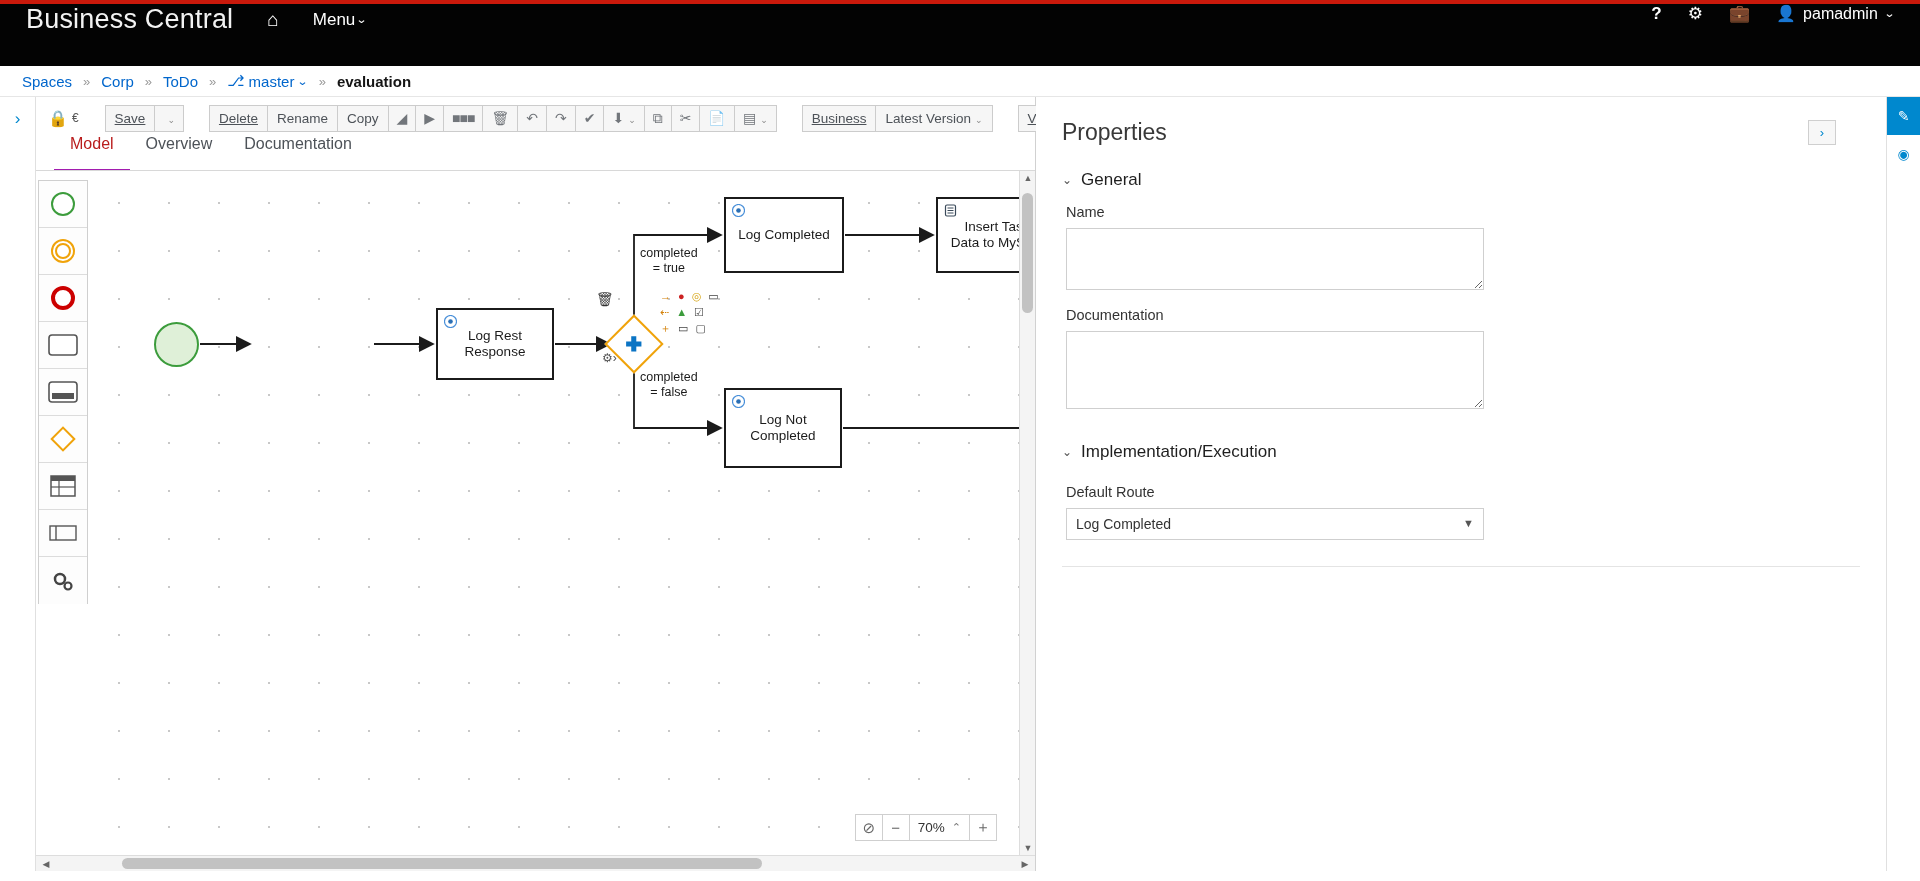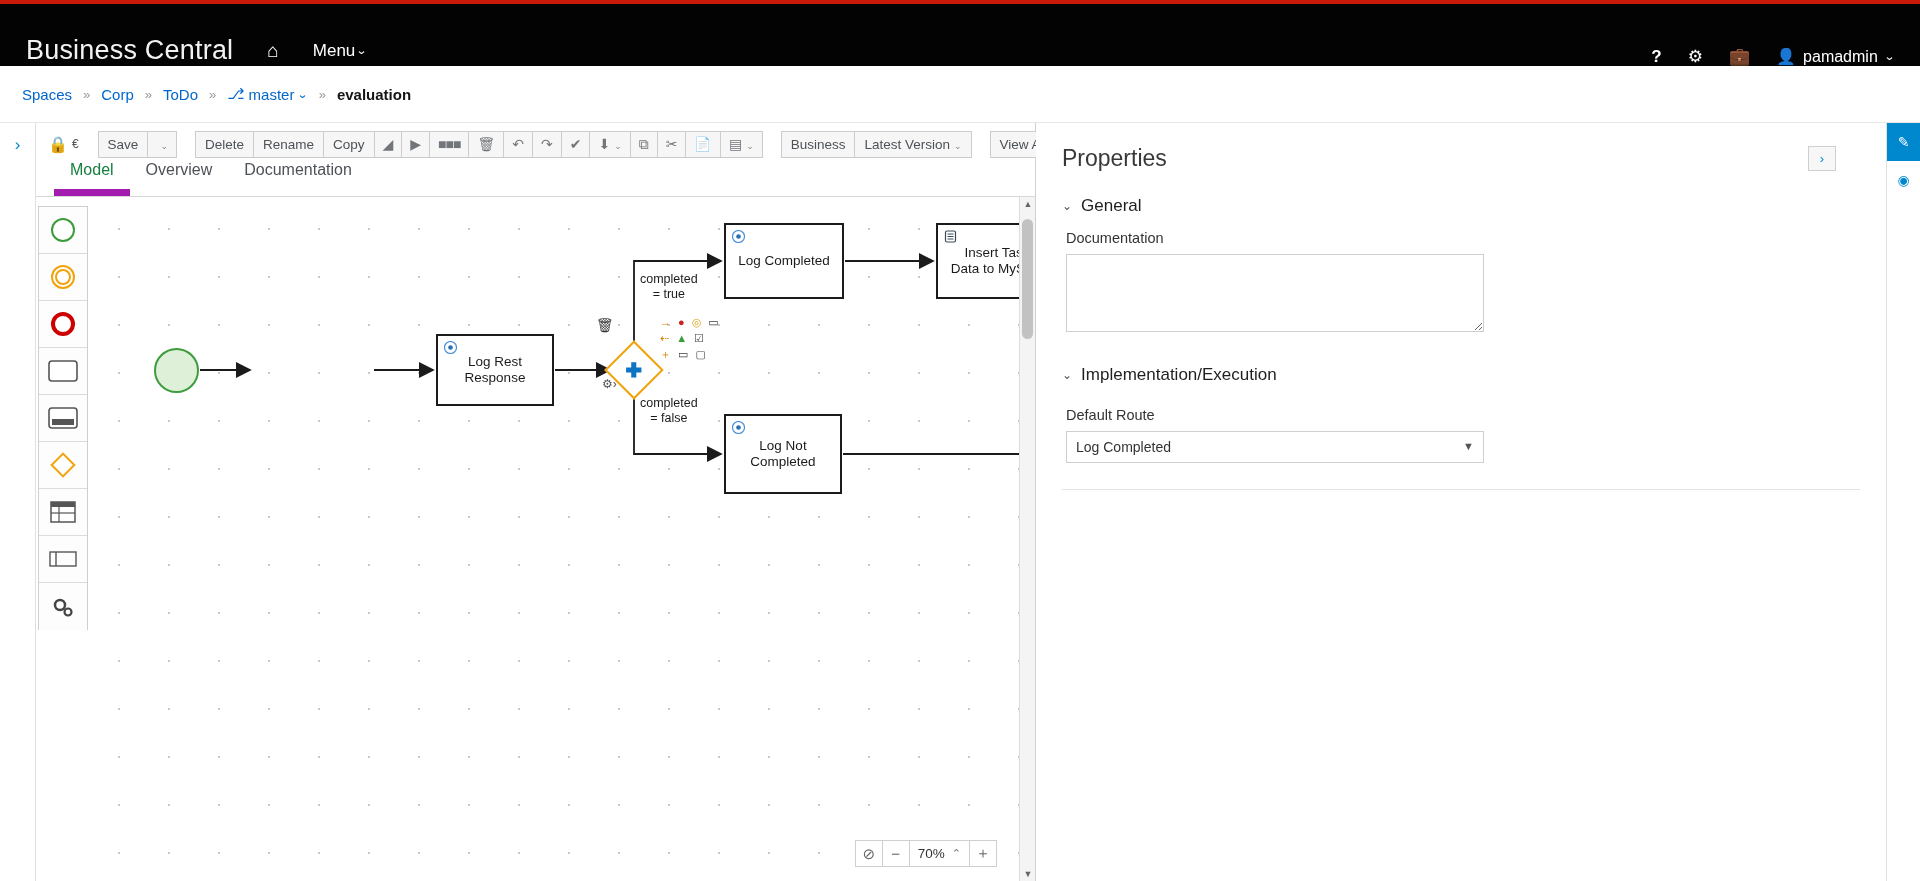--- a/index.html
+++ b/index.html
@@ -10,33 +10,33 @@
     font-size:14px;
     color:#333;
     background:#fff;
     overflow:hidden;
   }
   
   .red-strip { height:4px; background:#c9190b; }
   
   .masthead {
     height:62px; background:#030303; color:#fff;
-    display:flex; align-items:flex-end; padding:0 26px;
+    display:flex; align-items:flex-start; padding:0 26px;
   }
   .brand { font-size:27px; font-weight:300; letter-spacing:.2px; color:#f2f2f2; }
   .mh-left { display:flex; align-items:center; gap:34px; }
   .mh-icon { font-size:19px; color:#fff; line-height:1; }
   .menu-link { font-size:17px; color:#fff; display:flex; align-items:center; gap:2px; }
   .mh-right { margin-left:auto; display:flex; align-items:center; gap:26px; }
   .mh-right .mh-icon { font-size:17px; }
   .user { display:flex; align-items:center; gap:7px; font-size:16px; }
   .caret { font-size:11px; display:inline-block; transform:scaleX(1.25); }
   
   .breadcrumb {
-    height:57px; display:flex; align-items:center; gap:11px;
+    height:31px; display:flex; align-items:center; gap:11px;
     padding:0 22px; font-size:15px; background:#fff;
     border-bottom:1px solid #e6e6e6;
   }
   .bc-link { color:#0066cc; cursor:pointer; }
   .bc-sep { color:#999; font-size:13px; }
   .bc-current { color:#151515; font-weight:bold; }
   .bc-branch { color:#0066cc; display:flex; align-items:center; gap:4px; }
   
   .workspace { display:flex; height:774px; }
   .rail {
@@ -51,31 +51,31 @@
     padding:4px 6px 0 6px; gap:0; background:#fff;
   }
   .lockbox { display:flex; align-items:center; gap:4px; padding:0 10px 0 6px; color:#222; }
   .lock-ico { font-size:16px; }
   .lock-txt { font-size:12px; color:#555; }
   .btn {
     border:1px solid #cccccc; background:#f6f6f6; color:#4d5258;
     height:27px; padding:0 9px; font-size:13.5px; line-height:25px;
     cursor:pointer; margin-left:-1px; white-space:nowrap;
   }
-  .btn:first-child { margin-left:9px; }
+  .btn:first-child { margin-left:16px;text-decoration:underline; }
   .btn.icon { padding:0 8px; font-size:14px; color:#72767b; }
   .grp { display:flex; align-items:center; margin-right:9px; }
   .grp.tight { margin-right:0; }
   .btn .mini-caret { font-size:9px; margin-left:4px; color:#8a8a8a; }
   
   .tabs { display:flex; gap:0; padding-left:18px; border-bottom:1px solid #d8d8d8; height:36px; }
   .tab {
     padding:0 16px 9px 16px; font-size:16px; color:#4d5258; cursor:pointer;
   }
-  .tab.active { color:#15803d; border-bottom:7px solid #a21caf; font-weight:400;text-align:center; }
+  .tab.active { color:#b91c1c; border-bottom:1px solid #a21caf; font-weight:400;text-align:center; }
   
   .canvas-wrap { flex:1; display:flex; position:relative; background:#fff; }
   .palette {
     width:50px; margin:9px 0 0 2px;
     border:1px solid #cfcfcf; background:#fbfbfb;
     height:424px;
   }
   .pal-item {
     height:47px; display:flex; align-items:center; justify-content:center;
     border-bottom:1px solid #dcdcdc; cursor:pointer; background:#fdfdfd;
@@ -465,20 +465,24 @@
     <div class="props-head">
       <span class="props-title">Properties</span>
       <span class="props-collapse">›</span>
     </div>
 
     <div class="sect-head">
       <span class="chev">⌄</span>
       <span>General</span>
     </div>
 
+    <div class="field">
+      <label>Name</label>
+      <textarea rows="3" value="" style=""></textarea>
+    </div>
 
     <div class="field">
       <label>Documentation</label>
       <textarea rows="4" value="" style=""></textarea>
     </div>
 
     <div class="sect-head" style="margin-top:30px">
       <span class="chev">⌄</span>
       <span>Implementation/Execution</span>
     </div>

